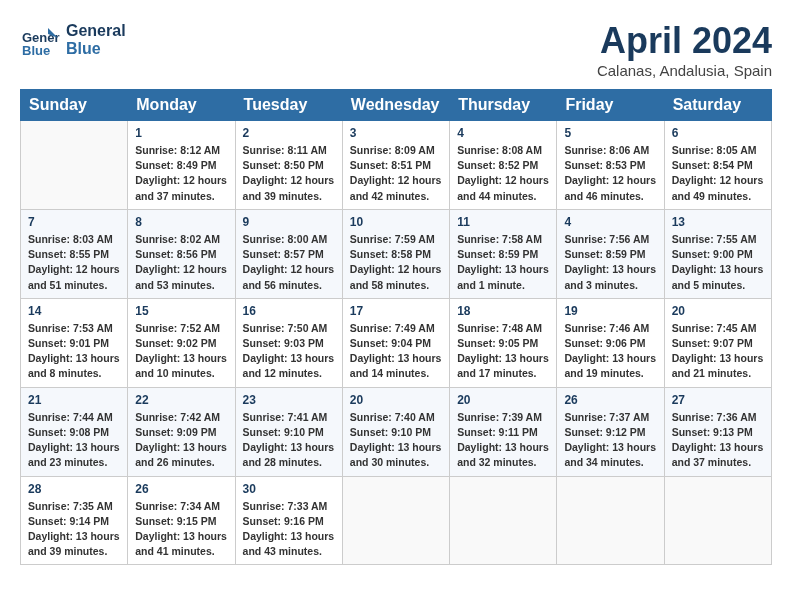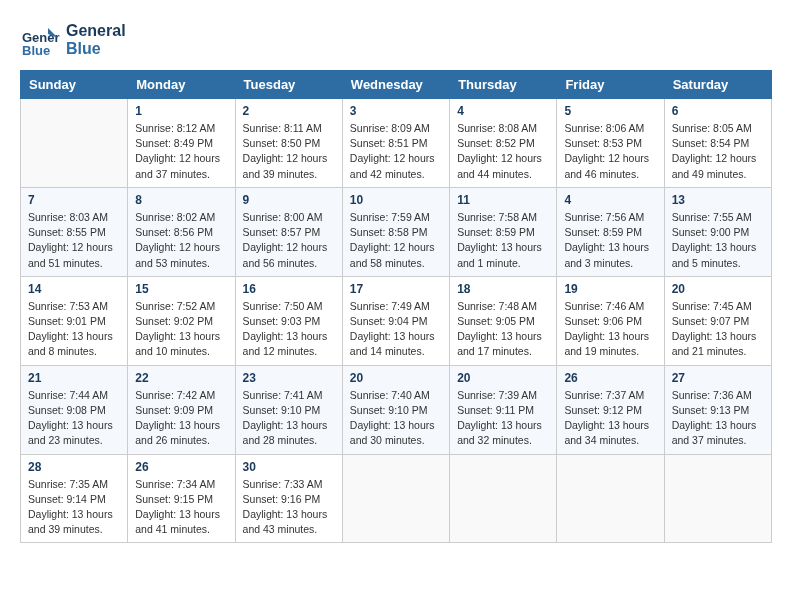--- a/index.html
+++ b/index.html
@@ -40,21 +40,21 @@
     .calendar-table {
       width: 100%;
       border-collapse: collapse;
       font-size: 11px;
     }
     .calendar-table th {
       background-color: #2e6da4;
       color: #fff;
       text-align: left;
       padding: 6px 8px;
-      font-size: 13px;
+      font-size: 16px;
       font-weight: bold;
       border: 1px solid #2e6da4;
     }
     .calendar-table td {
       vertical-align: top;
       padding: 5px 7px;
       border: 1px solid #ccc;
       background: #fff;
       width: calc(100%/7);
       min-height: 80px;
@@ -66,39 +66,44 @@
       font-weight: bold;
       font-size: 12px;
       color: #1a3a5c;
       display: block;
       margin-bottom: 3px;
     }
     .day-info {
       font-size: 10.5px;
       color: #333;
       line-height: 1.45;
+      font-weight: bold;
     }
     .empty-cell {
       background: #f9f9f9 !important;
     }
   </style>
 </head>
 <body>
 
 <div class="header">
   <div class="logo">
     <svg class="logo-icon" viewBox="0 0 40 40">
       <text x="2" y="22" font-size="13" font-weight="bold" fill="#1a3a5c">General</text>
       <text x="2" y="35" font-size="13" font-weight="bold" fill="#2e6da4">Blue</text>
       <polygon points="28,8 38,18 28,14" fill="#2e6da4"></polygon>
     </svg>
     <div style="display:flex;flex-direction:column;margin-left:2px;">
       <span style="font-size:16px;font-weight:bold;color:#1a3a5c;">General</span>
       <span style="font-size:16px;font-weight:bold;color:#2e6da4;">Blue</span>
     </div>
+  </div>
+  <div class="title-block">
+    <div class="month-title">April 2024</div>
+    <div class="subtitle">Calanas, Andalusia, Spain</div>
   </div>
 </div>
 
 <table class="calendar-table">
   <thead>
     <tr>
       <th>Sunday</th>
       <th>Monday</th>
       <th>Tuesday</th>
       <th>Wednesday</th>

